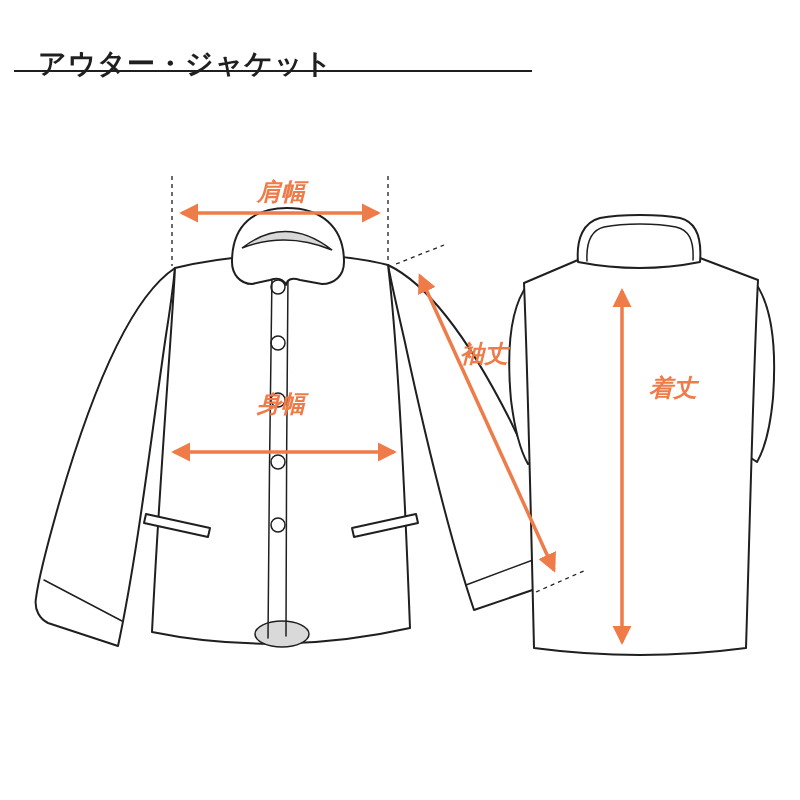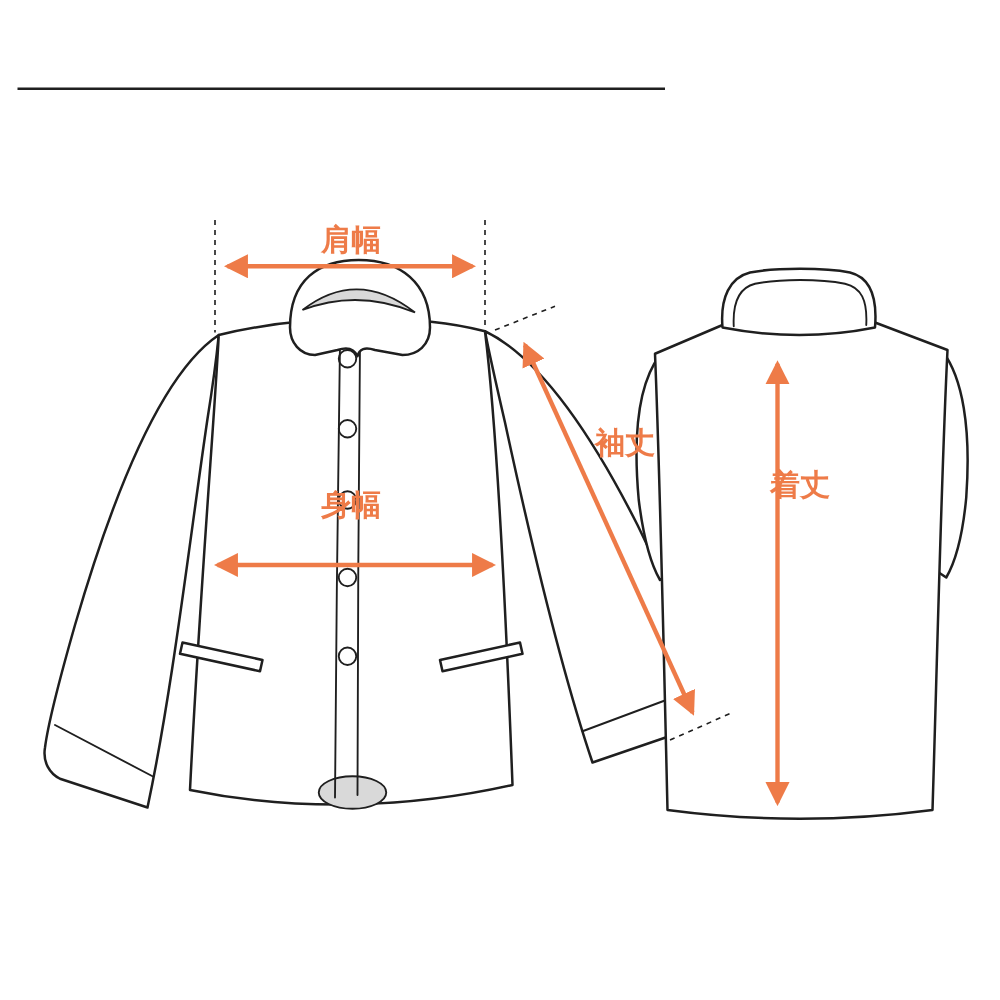--- a/index.html
+++ b/index.html
@@ -22,33 +22,35 @@
   }
   .title-rule{
     position:absolute;left:14px;top:70px;width:518px;height:2px;
     background:var(--line);
   }
   .diagram-svg{position:absolute;left:0;top:0;}
   .measure-label{
     position:absolute;transform:translateX(-50%);
     font-size:24px;font-weight:bold;color:var(--accent);
     white-space:nowrap;
+    font-style:italic;
   }
   .panel{fill:#fff;stroke:var(--line);stroke-width:2;stroke-linejoin:round;stroke-linecap:round;}
   .thin{fill:none;stroke:var(--line);stroke-width:1.5;stroke-linejoin:round;stroke-linecap:round;}
   .shade{fill:var(--shade);stroke:var(--line);stroke-width:1.5;}
   .dashed{fill:none;stroke:var(--line);stroke-width:1.3;stroke-dasharray:4 4;}
   .arrow{fill:none;stroke:var(--accent);stroke-width:3.5;}
   .arrowhead{fill:var(--accent);}
 </style>
 </head>
 <body>
 
 <div class="page">
 
+  <h1 class="title">アウター・ジャケット</h1>
   <div class="title-rule"></div>
 
   <svg class="diagram-svg" width="800" height="800" viewBox="0 0 800 800">
     <defs>
       <marker id="ah" viewBox="0 0 10 10" refX="8.5" refY="5" markerWidth="5.5" markerHeight="5.5" orient="auto-start-reverse">
         <path class="arrowhead" d="M0,0 L10,5 L0,10 Z"></path>
       </marker>
     </defs>
 
     <g>
@@ -136,16 +138,16 @@
       <path class="dashed" d="M536,592 L586,570"></path>
       <line class="arrow" x1="420" y1="276" x2="554" y2="570" marker-start="url(#ah)" marker-end="url(#ah)"></line>
 
       <line class="arrow" x1="174" y1="452" x2="394" y2="452" marker-start="url(#ah)" marker-end="url(#ah)"></line>
 
       <line class="arrow" x1="622" y1="291" x2="622" y2="642" marker-start="url(#ah)" marker-end="url(#ah)"></line>
     </g>
   </svg>
 
   <span class="measure-label" style="left:281px;top:176px;">肩幅</span>
-  <span class="measure-label" style="left:500px;top:338px;">袖丈</span>
+  <span class="measure-label" style="left:484px;top:338px;">袖丈</span>
   <span class="measure-label" style="left:281px;top:388px;">身幅</span>
-  <span class="measure-label" style="left:640px;top:372px;">着丈</span>
+  <span class="measure-label" style="left:673px;top:372px;">着丈</span>
 </div>
 
 </body></html>

